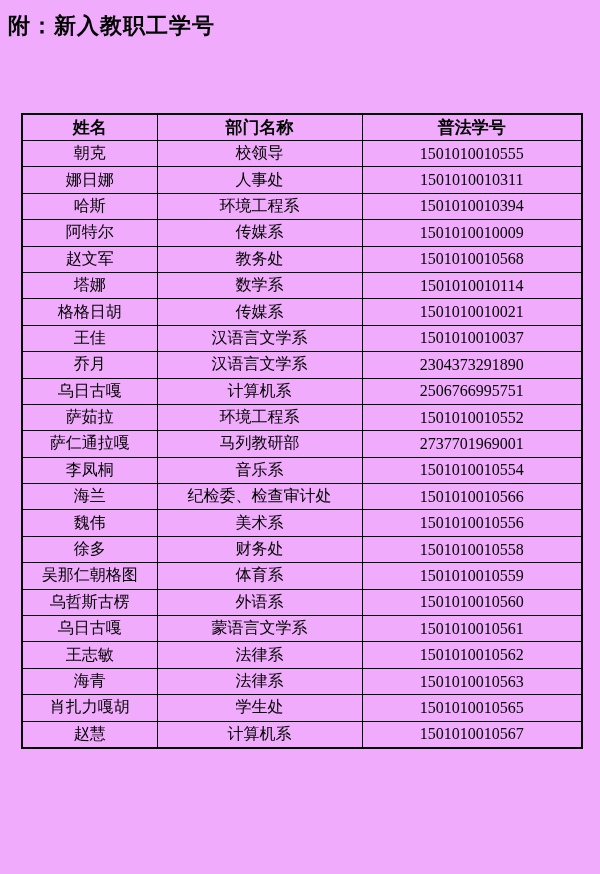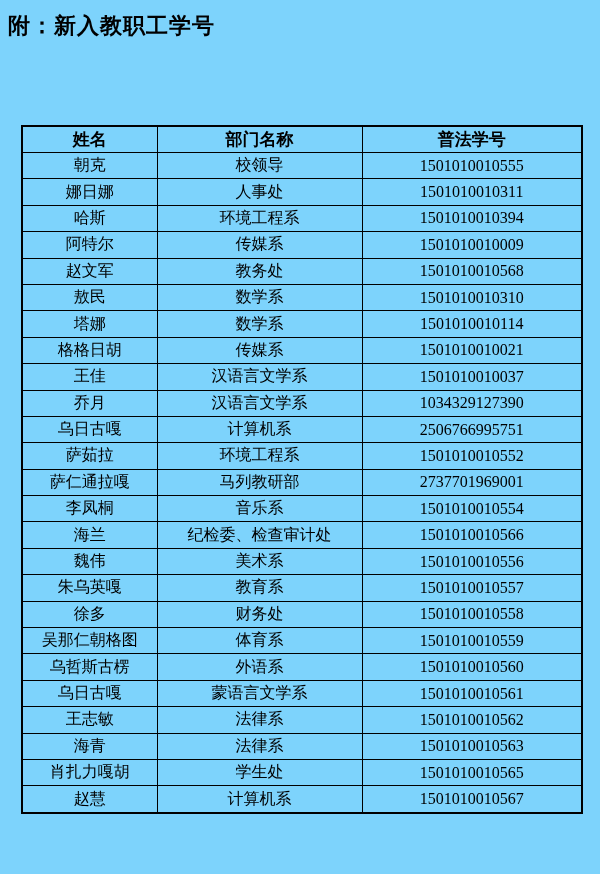--- a/index.html
+++ b/index.html
@@ -9,40 +9,39 @@
     width: 600px;
     height: 874px;
     font-family: "Liberation Serif", "DejaVu Serif", serif;
     color: #000000;
     overflow: hidden;
   }
   .page {
     width: 600px;
     height: 874px;
     position: relative;
-    background: #7dd3fc;
+    background: #f0abfc;
   }
   .doc-title {
     position: absolute;
     left: 8px;
     top: 11px;
     font-size: 22px;
     font-weight: bold;
     letter-spacing: 1px;
     white-space: nowrap;
   }
   table.roster {
     position: absolute;
     left: 21px;
     top: 113px;
     width: 560px;
     border-collapse: collapse;
     table-layout: fixed;
     border: 2px solid #000000;
-    margin-top: 12px;
   }
   table.roster th,
   table.roster td {
     border: 1px solid #000000;
     text-align: center;
     vertical-align: middle;
     padding: 0;
     overflow: hidden;
     white-space: nowrap;
   }
@@ -100,43 +99,38 @@
           <td>阿特尔</td>
           <td>传媒系</td>
           <td>1501010010009</td>
         </tr>
         <tr>
           <td>赵文军</td>
           <td>教务处</td>
           <td>1501010010568</td>
         </tr>
         <tr>
-          <td>敖民</td>
-          <td>数学系</td>
-          <td>1501010010310</td>
-        </tr>
-        <tr>
           <td>塔娜</td>
           <td>数学系</td>
           <td>1501010010114</td>
         </tr>
         <tr>
           <td>格格日胡</td>
           <td>传媒系</td>
           <td>1501010010021</td>
         </tr>
         <tr>
           <td>王佳</td>
           <td>汉语言文学系</td>
           <td>1501010010037</td>
         </tr>
         <tr>
           <td>乔月</td>
           <td>汉语言文学系</td>
-          <td>1034329127390</td>
+          <td>2304373291890</td>
         </tr>
         <tr>
           <td>乌日古嘎</td>
           <td>计算机系</td>
           <td>2506766995751</td>
         </tr>
         <tr>
           <td>萨茹拉</td>
           <td>环境工程系</td>
           <td>1501010010552</td>
@@ -155,25 +149,20 @@
           <td>海兰</td>
           <td>纪检委、检查审计处</td>
           <td>1501010010566</td>
         </tr>
         <tr>
           <td>魏伟</td>
           <td>美术系</td>
           <td>1501010010556</td>
         </tr>
         <tr>
-          <td>朱乌英嘎</td>
-          <td>教育系</td>
-          <td>1501010010557</td>
-        </tr>
-        <tr>
           <td>徐多</td>
           <td>财务处</td>
           <td>1501010010558</td>
         </tr>
         <tr>
           <td>吴那仁朝格图</td>
           <td>体育系</td>
           <td>1501010010559</td>
         </tr>
         <tr>

